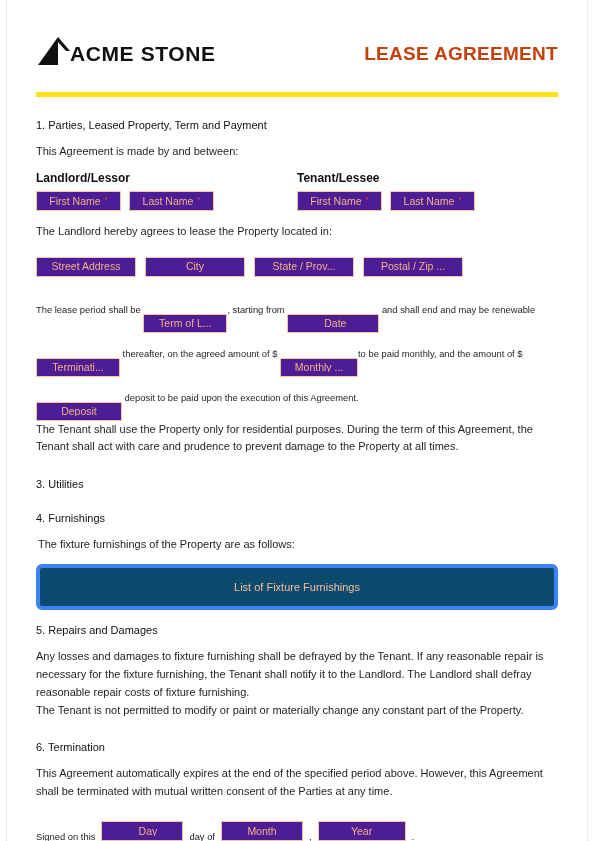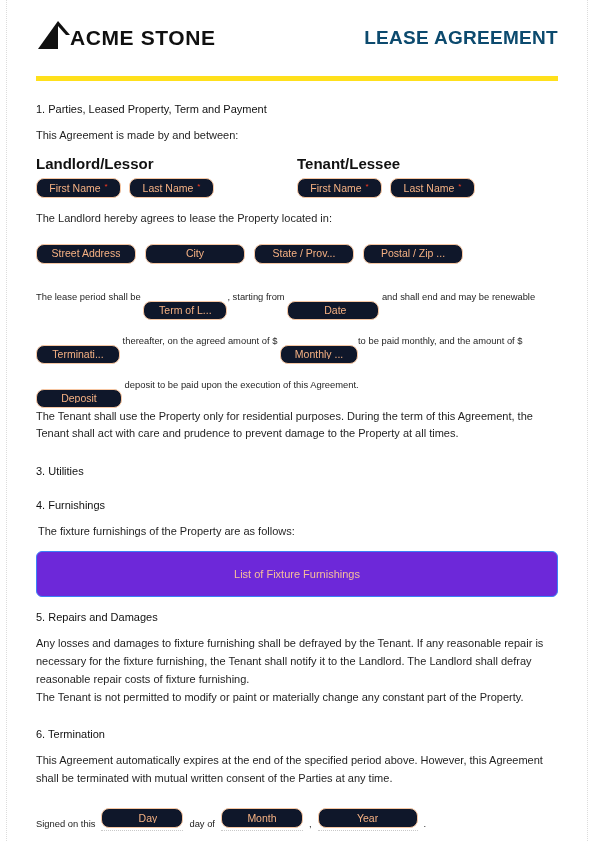--- a/index.html
+++ b/index.html
@@ -35,21 +35,21 @@
     position: relative;
     padding: 0 36px;
     box-sizing: border-box;
   }
 
   
   .header {
     display: flex;
     align-items: center;
     justify-content: space-between;
-    padding-top: 14px;
+    padding-top: 30px;
     height: 48px;
   }
   .brand {
     display: flex;
     align-items: center;
     gap: 0px;
   }
   .logo-mark {
     width: 38px;
     height: 38px;
@@ -60,21 +60,21 @@
     font-size: 21px;
     font-weight: bold;
     letter-spacing: 0.6px;
     color: #101010;
     margin-left: -4px;
   }
   .doc-title {
     font-size: 19px;
     font-weight: bold;
     letter-spacing: 0.3px;
-    color: #0c4a6e;
+    color: #c2410c;
   }
   .rule {
     height: 5px;
     background: #ffe01b;
     margin: 14px 0 0 0;
   }
 
   
   h2.section {
     font-size: 11px;
@@ -82,38 +82,38 @@
     color: #111111;
     margin: 22px 0 12px 0;
   }
   p.body {
     font-size: 11px;
     line-height: 1.62;
     color: #1f1f1f;
     margin: 0 0 10px 0;
   }
   .party-label {
-    font-size: 15px;
+    font-size: 12px;
     font-weight: bold;
     color: #111111;
     margin-bottom: 6px;
   }
 
   
   .field {
     position: relative;
     display: inline-flex;
     align-items: center;
     justify-content: center;
     box-sizing: border-box;
     height: 20px;
     padding: 0 8px;
     border: 1px solid #f6c6a2;
-    border-radius: 8px;
-    background: #0f172a;
+    border-radius: 1px;
+    background: #4c1d95;
     color: #f5b183;
     font-size: 10.5px;
     white-space: nowrap;
     overflow: hidden;
     vertical-align: middle;
     cursor: text;
   }
   .field .ph {
     color: #f5b183;
     font-size: 10.5px;
@@ -170,23 +170,23 @@
   
   .textarea-field {
     position: relative;
     display: flex;
     align-items: center;
     justify-content: center;
     box-sizing: border-box;
     width: 100%;
     height: 46px;
     margin-top: 10px;
-    border: 1px solid #3b82f6;
+    border: 4px solid #3b82f6;
     border-radius: 6px;
-    background: #6d28d9;
+    background: #0c4a6e;
     color: #f6bf9a;
     font-size: 11px;
     cursor: text;
   }
 
   
   .signed-row {
     display: flex;
     align-items: flex-end;
     gap: 6px;
@@ -194,21 +194,21 @@
     font-size: 9.4px;
   }
   .signed-row .label { padding-bottom: 2px; }
   .underlined {
     border-bottom: 1px dotted #c9c9c9;
     padding-bottom: 2px;
     display: inline-flex;
   }
   .f-day   { width: 82px; padding-left: 19px; }
   .f-month { width: 82px; }
-  .f-year  { width: 100px; text-align: right; }
+  .f-year  { width: 88px; text-align: right; }
 
   
   .sig-area {
     display: flex;
     gap: 52px;
     margin-top: 30px;
   }
   .sig-col { width: 232px; }
 </style>
 </head>

